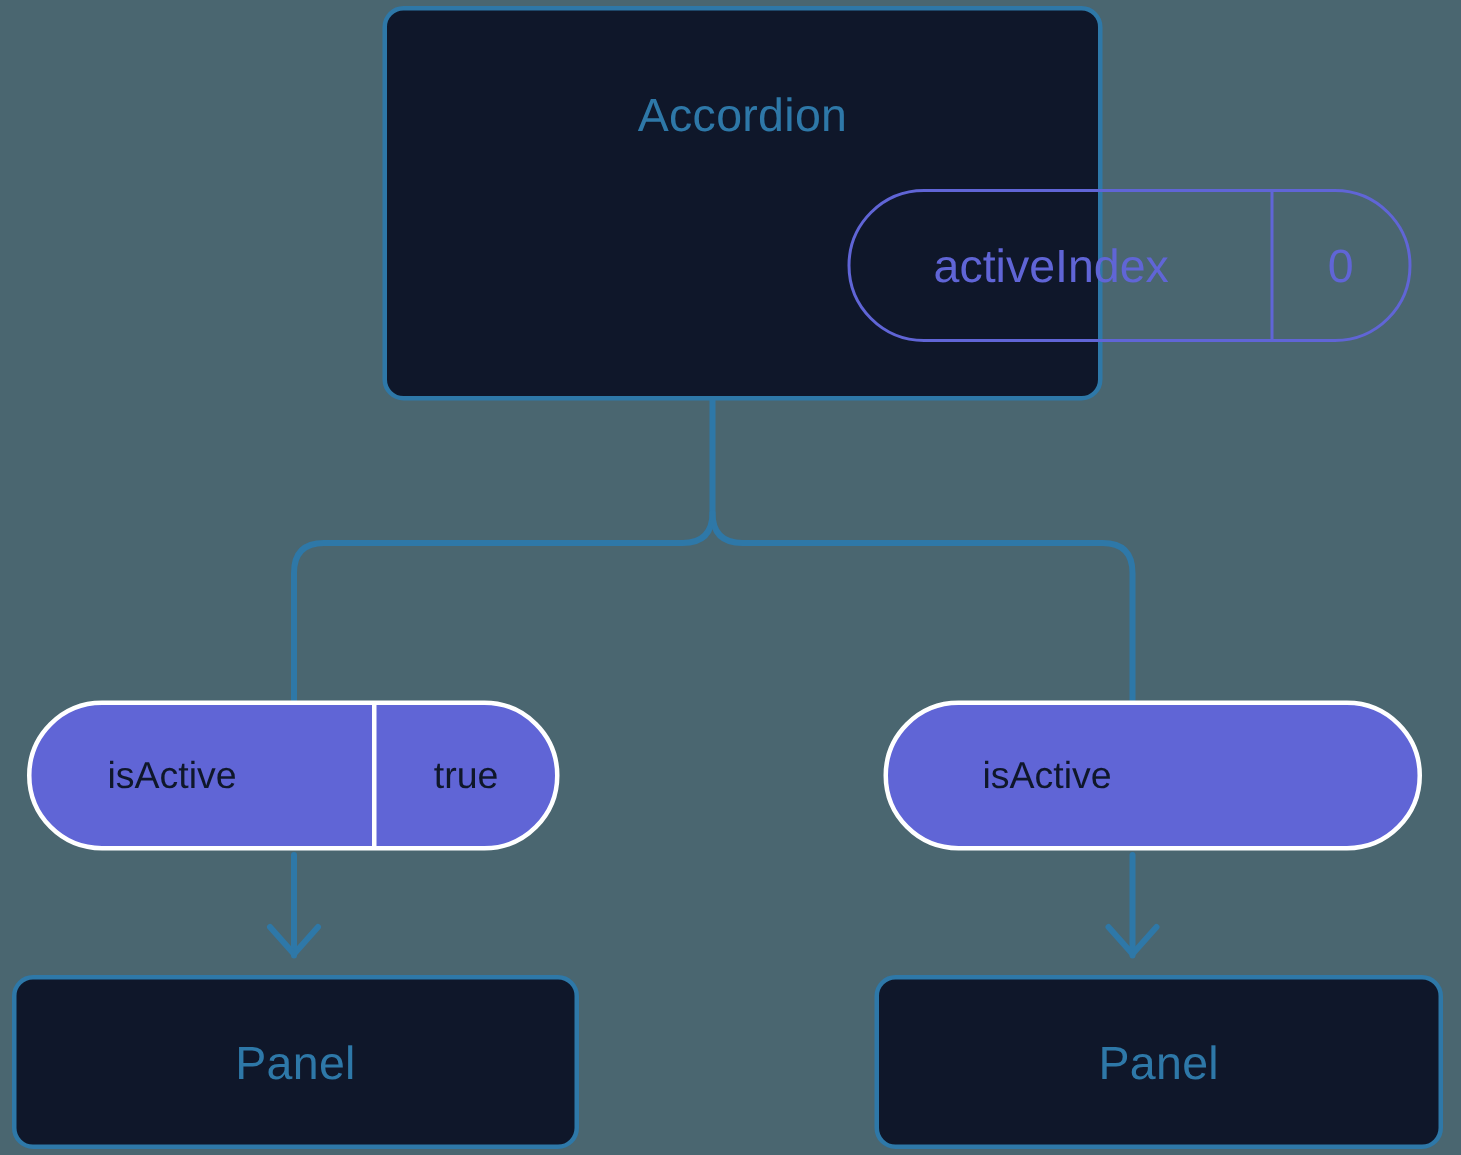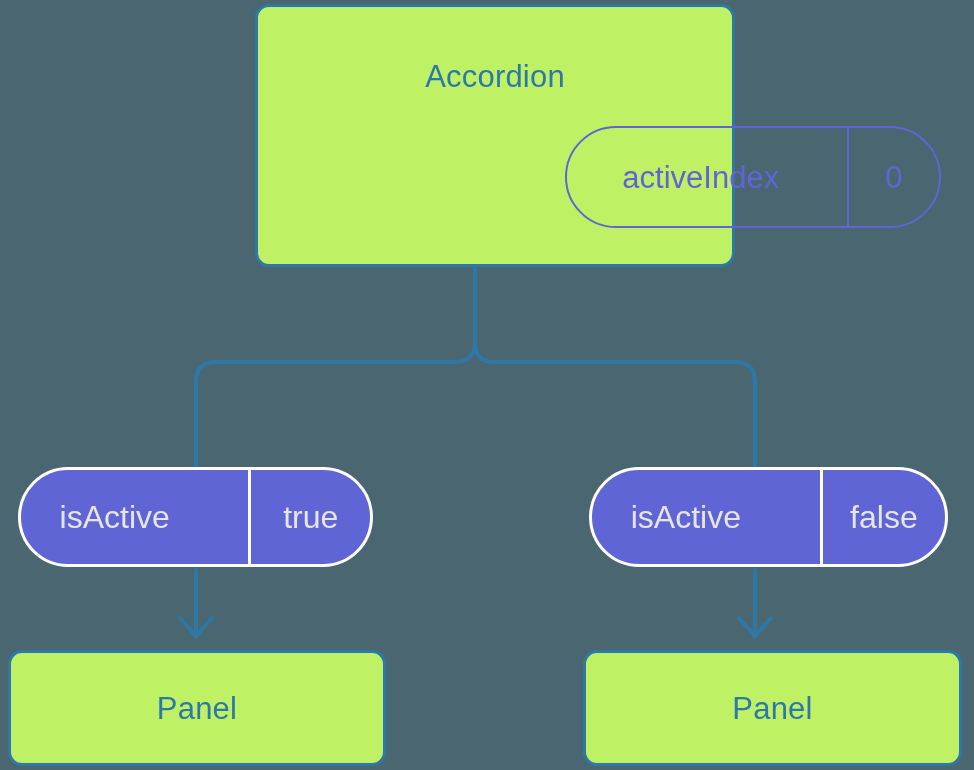--- a/index.html
+++ b/index.html
@@ -27,21 +27,21 @@
     top: 0;
     width: 974px;
     height: 770px;
     pointer-events: none;
   }
 
   
   .node-card {
     position: absolute;
     box-sizing: border-box;
-    background: #bef264;
+    background: #0f172a;
     border: 3px solid #2e78a8;
     border-radius: 14px;
     display: flex;
     flex-direction: column;
     align-items: center;
   }
   .node-title {
     color: #2e78a8;
     font-size: 31px;
     font-weight: 400;
@@ -105,22 +105,22 @@
   #active-index-pill .pill-val { width: 96px; }
 
   
   .pill-filled {
     border: 3px solid #ffffff;
     border-radius: 999px;
     background: #6065d6;
   }
   .pill-filled .pill-key,
   .pill-filled .pill-val {
-    color: #e5e5e5;
-    font-size: 32px;
+    color: #0f172a;
+    font-size: 25px;
   }
   .pill-filled .pill-val {
     border-left: 3px solid #ffffff;
     margin-left: 40px;
   }
 
   #is-active-pill-left {
     left: 18px;
     top: 467px;
     width: 355px;
@@ -189,21 +189,20 @@
     </div>
   </div>
 
   <div class="pill pill-filled" id="is-active-pill-left">
     <div class="pill-key">isActive</div>
     <div class="pill-val">true</div>
   </div>
 
   <div class="pill pill-filled" id="is-active-pill-right">
     <div class="pill-key">isActive</div>
-    <div class="pill-val">false</div>
   </div>
 
   <div class="node-card" id="panel-node-left">
     <div class="node-title">Panel</div>
   </div>
 
   <div class="node-card" id="panel-node-right">
     <div class="node-title">Panel</div>
   </div>
 

